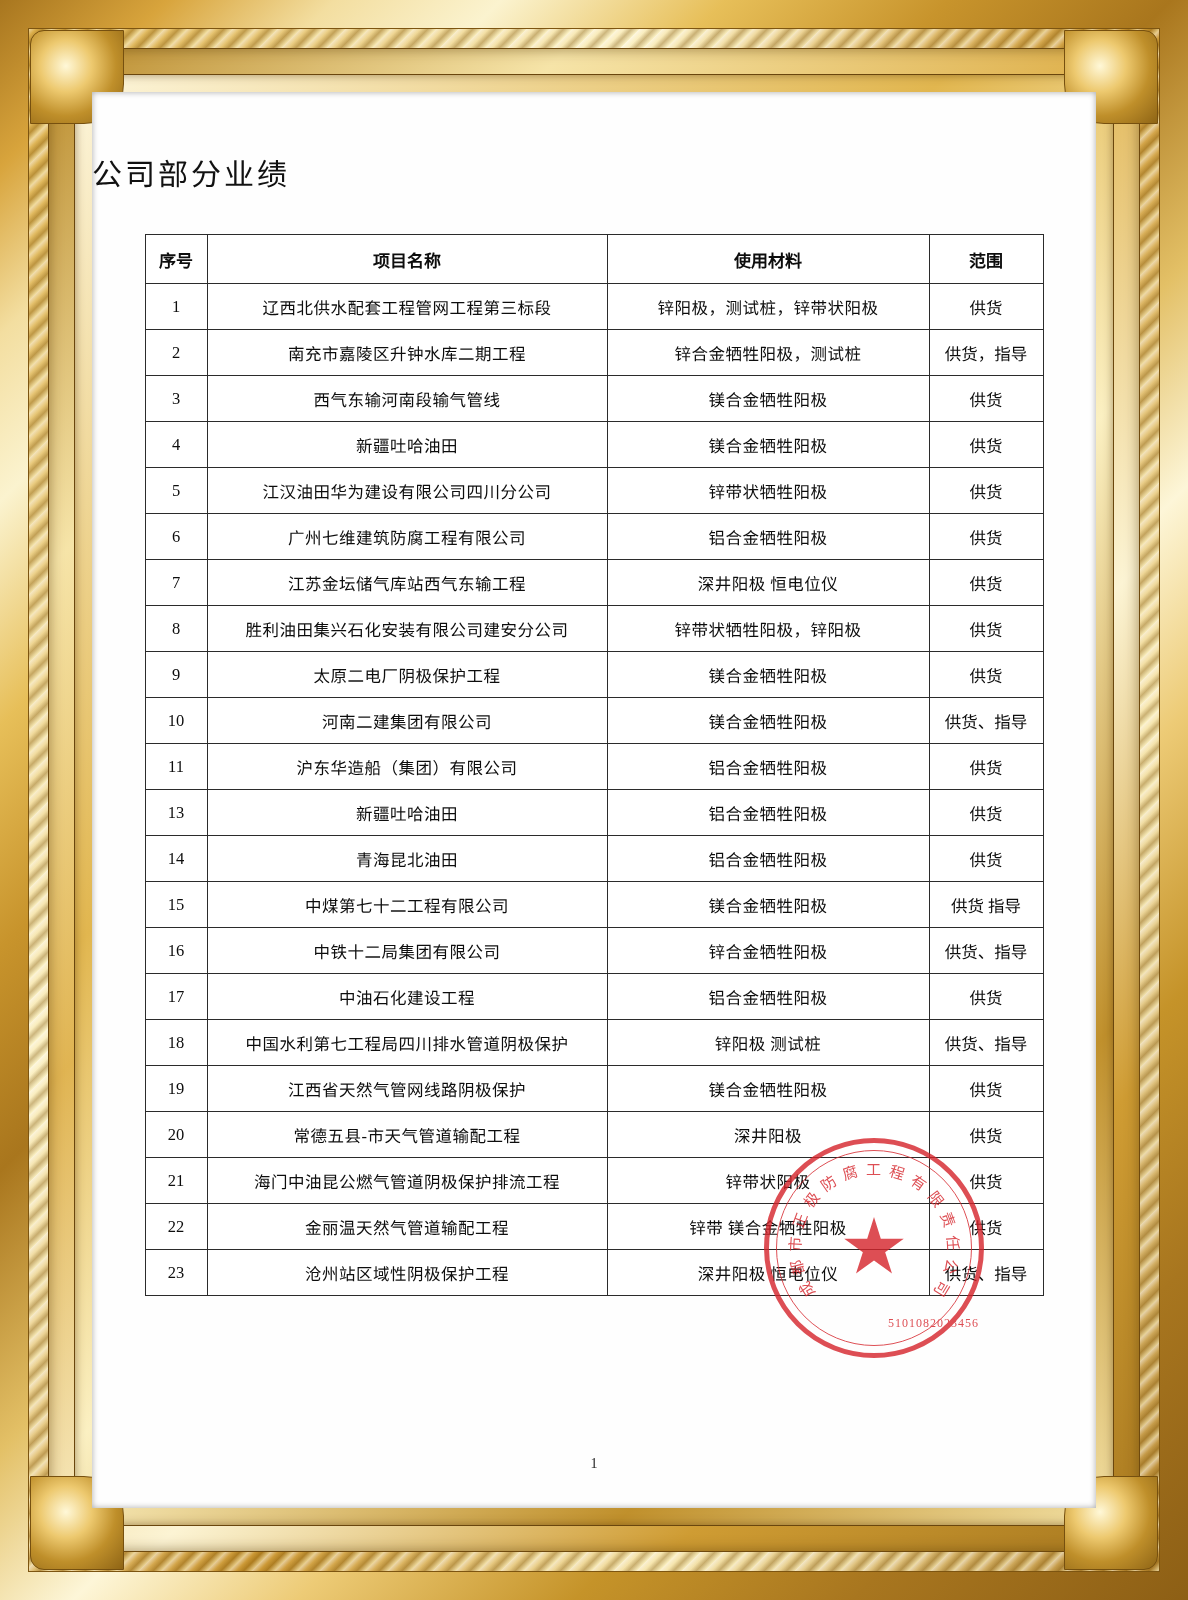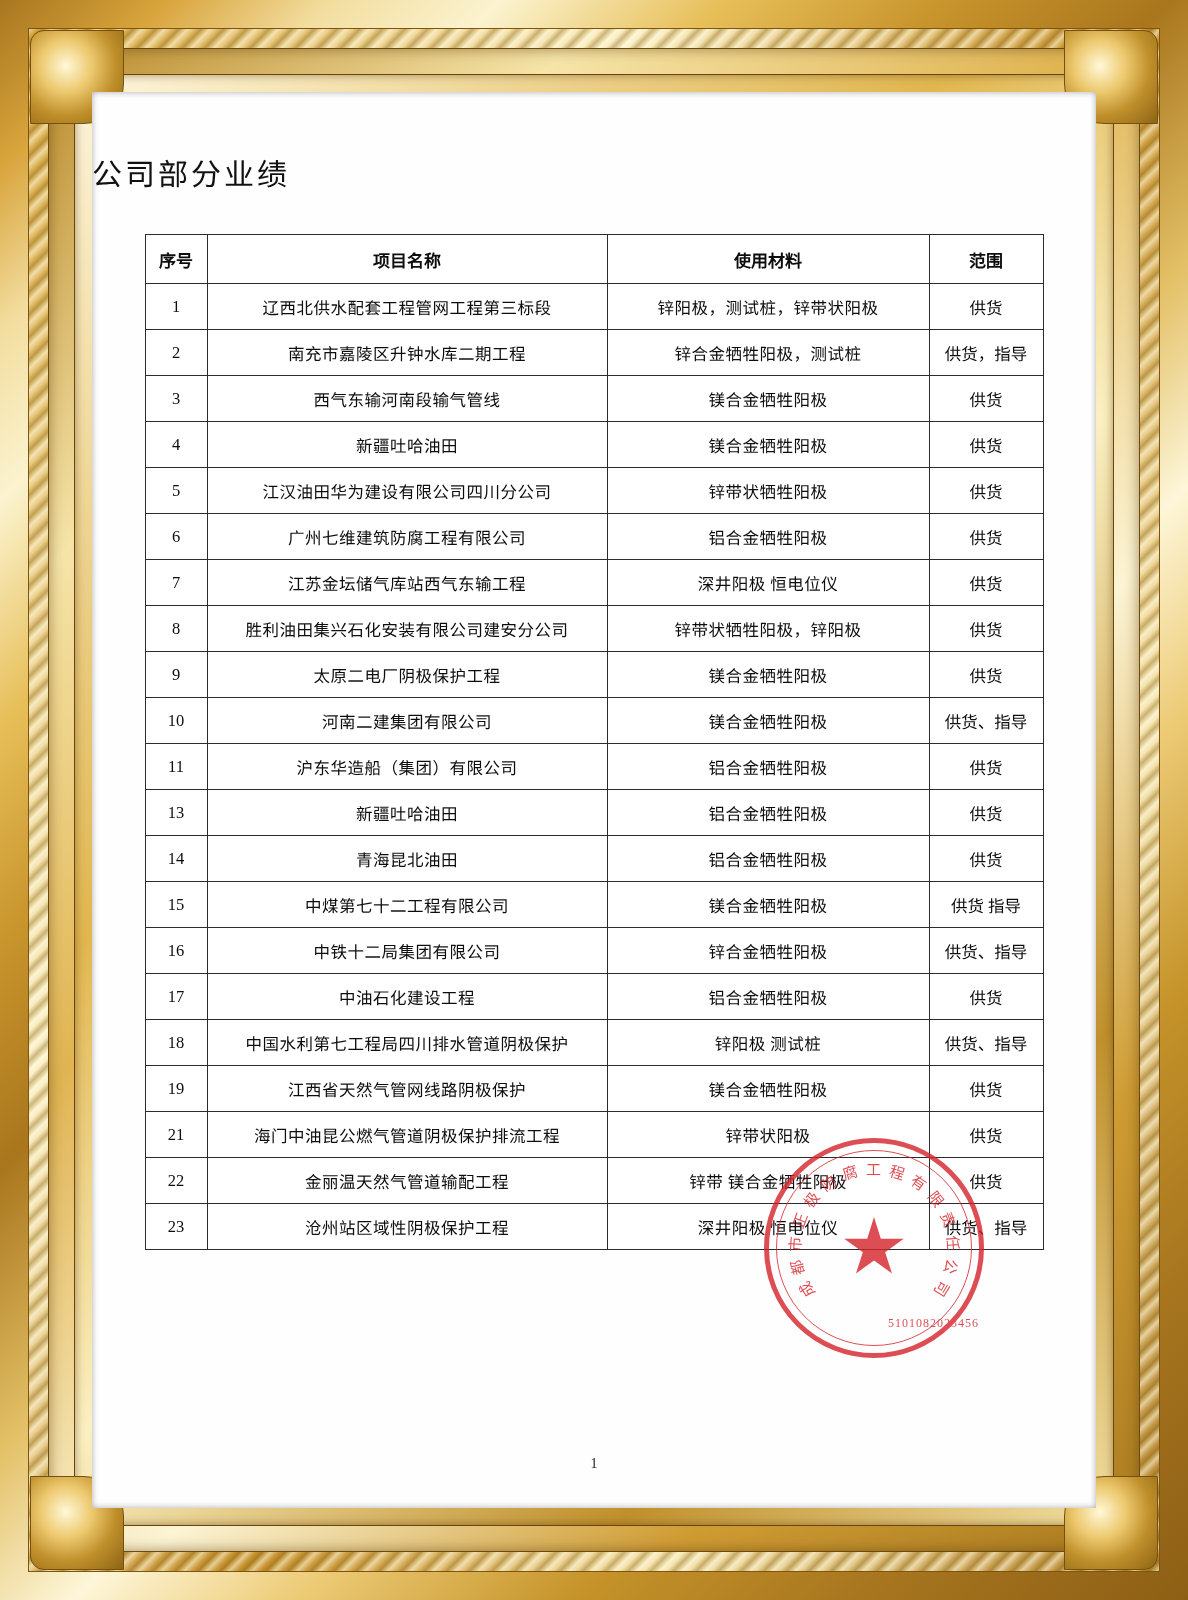--- a/index.html
+++ b/index.html
@@ -327,20 +327,26 @@
           <tr>
             <td class="no">18</td>
             <td class="name">中国水利第七工程局四川排水管道阴极保护</td>
             <td class="mat">锌阳极    测试桩</td>
             <td class="scope">供货、指导</td>
           </tr>
           <tr>
             <td class="no">19</td>
             <td class="name">江西省天然气管网线路阴极保护</td>
             <td class="mat">镁合金牺牲阳极</td>
+            <td class="scope">供货</td>
+          </tr>
+          <tr>
+            <td class="no">20</td>
+            <td class="name">常德五县-市天气管道输配工程</td>
+            <td class="mat">深井阳极</td>
             <td class="scope">供货</td>
           </tr>
           <tr>
             <td class="no">21</td>
             <td class="name">海门中油昆公燃气管道阴极保护排流工程</td>
             <td class="mat">锌带状阳极</td>
             <td class="scope">供货</td>
           </tr>
           <tr>
             <td class="no">22</td>

